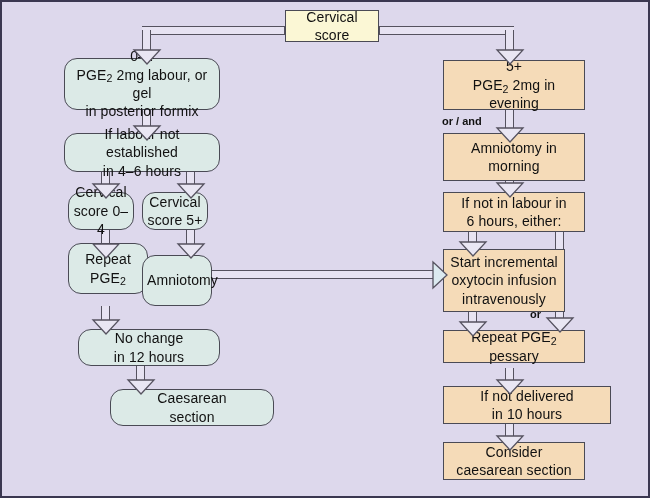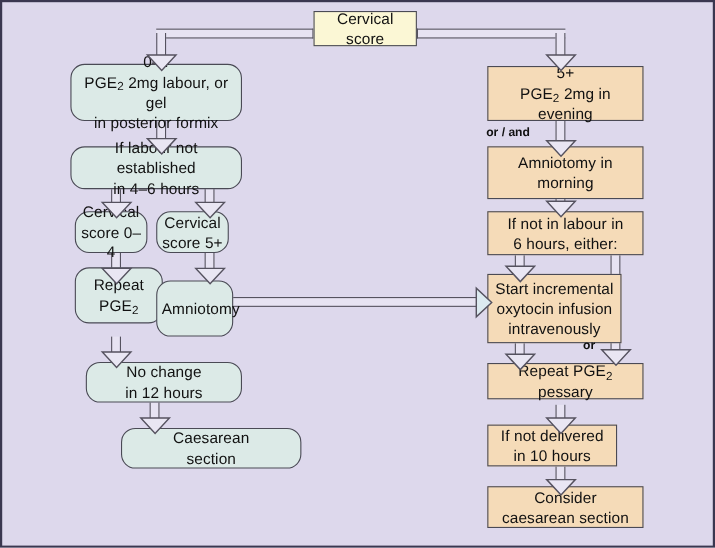--- a/index.html
+++ b/index.html
@@ -258,21 +258,21 @@
     </span>
   </div>
 
   <div class="node fill-peach" style="left:441px; top:328px; width:142px; height:33px;">
     <span class="txt">
       <span>Repeat PGE</span><sub>2</sub><br>
       <span>pessary</span>
     </span>
   </div>
 
-  <div class="node fill-peach" style="left:441px; top:384px; width:118px; height:38px;">
+  <div class="node fill-peach" style="left:441px; top:384px; width:168px; height:38px;">
     <span class="txt">
       <span>If not delivered</span><br>
       <span>in 10 hours</span>
     </span>
   </div>
 
   <div class="node fill-peach" style="left:441px; top:440px; width:142px; height:38px;">
     <span class="txt">
       <span>Consider</span><br>
       <span>caesarean section</span>

